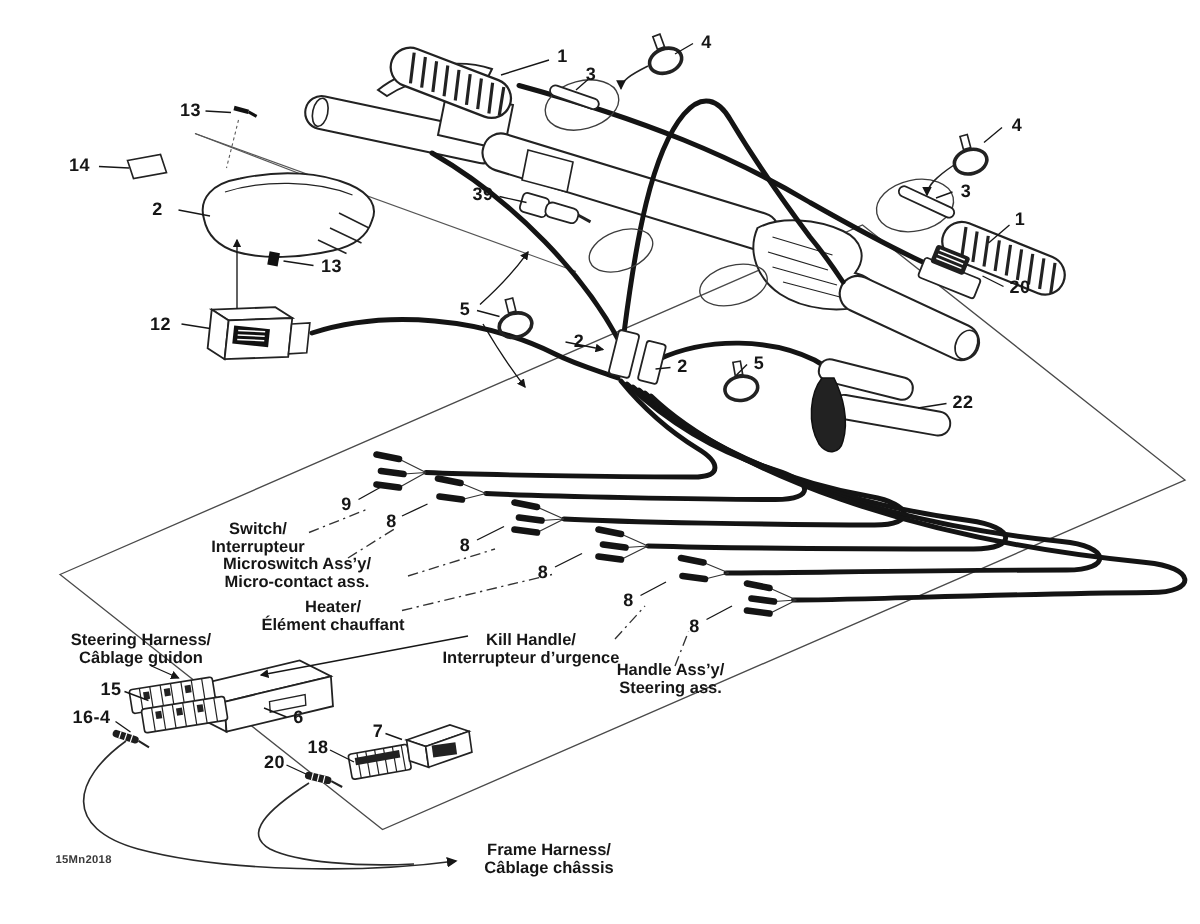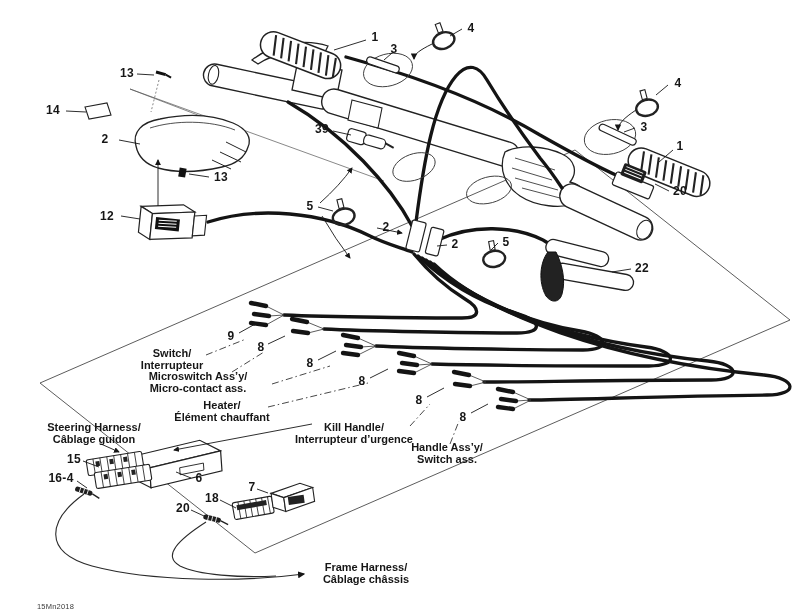--- a/index.html
+++ b/index.html
@@ -4,21 +4,21 @@
 <style>
   html,body{margin:0;padding:0;background:#fff}
   .stage{position:relative;width:800px;height:616px;background:#fff;overflow:hidden;
          font-family:"Liberation Sans",sans-serif;color:#1a1a1a}
   .stage svg{position:absolute;left:0;top:0}
   .co{position:absolute;transform:translate(-50%,-50%);font-size:12px;font-weight:700;
       letter-spacing:.3px;white-space:nowrap;color:#161616}
   .lbl{position:absolute;transform:translate(-50%,-50%);text-align:center;font-size:11px;
        font-weight:700;line-height:1.08;white-space:nowrap;color:#161616}
   .lbl .ln{display:block}
-  .code{position:absolute;left:37px;top:602px;font-size:7.5px;font-weight:400;color:#3a3a3a;letter-spacing:.2px}
+  .code{position:absolute;left:37px;top:568px;font-size:7.5px;font-weight:700;color:#3a3a3a;letter-spacing:.2px}
 </style>
 </head>
 <body>
 
 <div class="stage">
 
 <svg width="800" height="616" viewBox="0 0 800 616">
   <defs>
     <marker id="arr" viewBox="0 0 10 10" refX="8.5" refY="5" markerWidth="6.5" markerHeight="6.5" orient="auto">
       <path d="M0,0 L10,5 L0,10 z" fill="#161616"></path>
@@ -333,21 +333,21 @@
   <div class="lbl" style="left:94px;top:434px">
     <span class="ln">Steering Harness/</span>
     <span class="ln">Câblage guidon</span>
   </div>
   <div class="lbl" style="left:354px;top:434px">
     <span class="ln">Kill Handle/</span>
     <span class="ln">Interrupteur d’urgence</span>
   </div>
   <div class="lbl" style="left:447px;top:454px">
     <span class="ln">Handle Ass’y/</span>
-    <span class="ln">Switch ass.</span>
+    <span class="ln">Steering ass.</span>
   </div>
   <div class="lbl" style="left:366px;top:574px">
     <span class="ln">Frame Harness/</span>
     <span class="ln">Câblage châssis</span>
   </div>
 
   <span class="code">15Mn2018</span>
 </div>
 
 </div>

